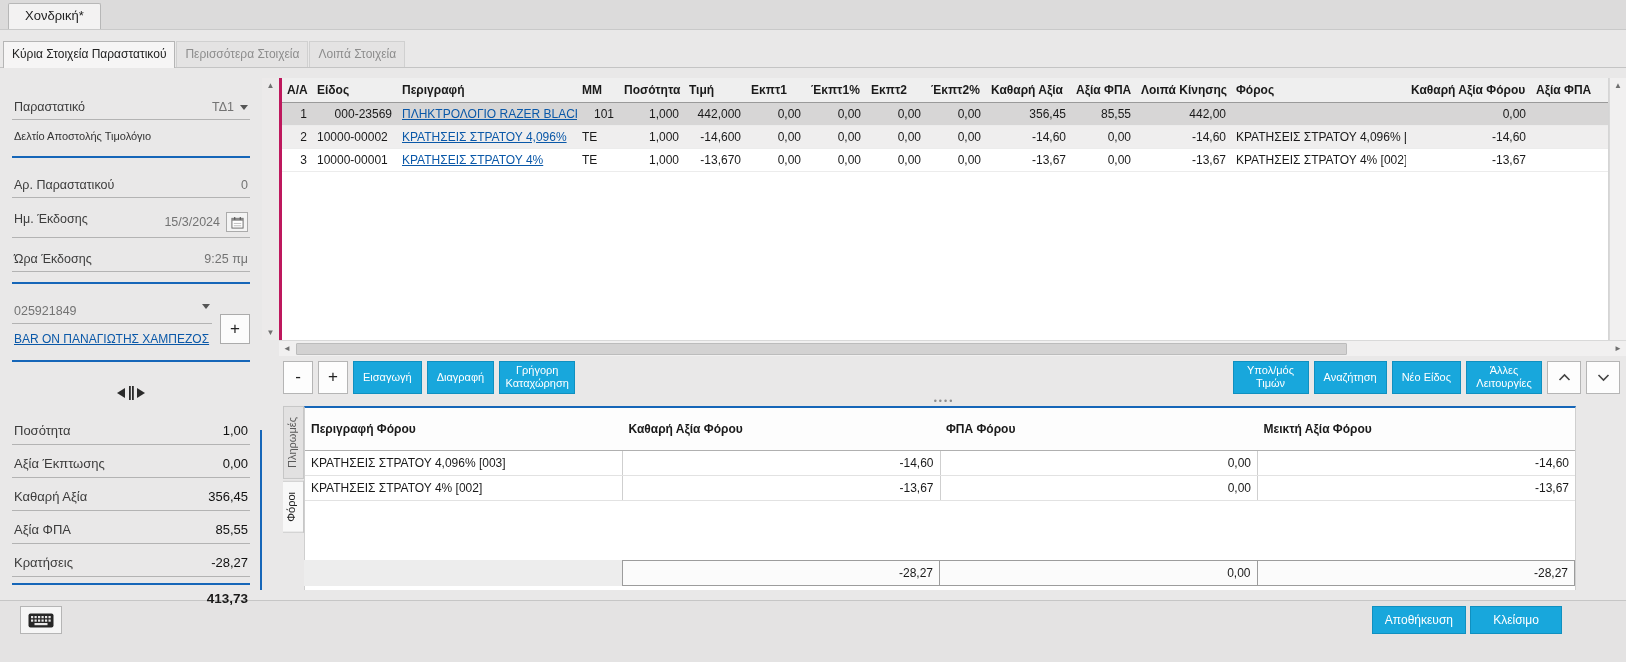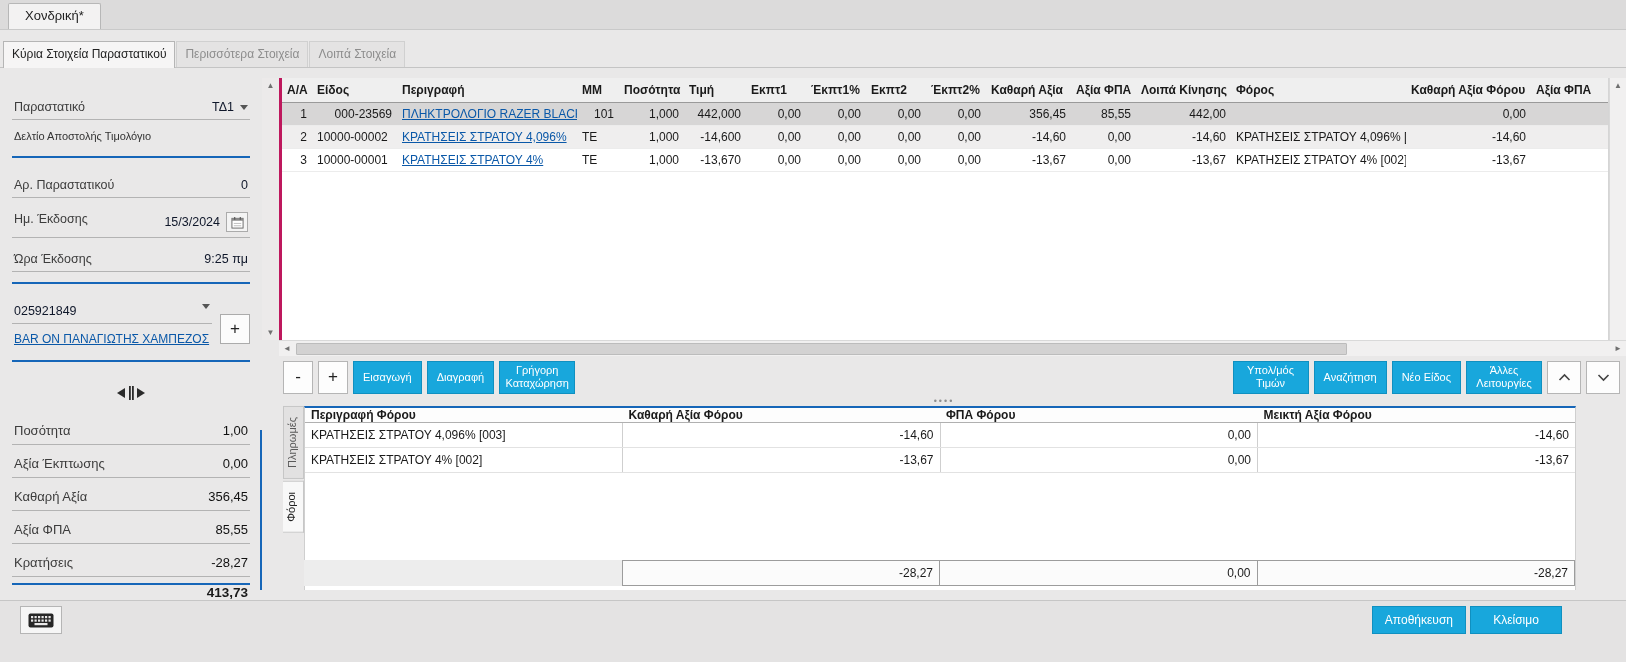--- a/index.html
+++ b/index.html
@@ -21,36 +21,36 @@
   .subtab { padding: 5px 8px 6px; font-size: 12px; color: #8d8d8d; background: #e4e3e3; border: 1px solid #d0d0d0; border-bottom: none; margin-right: 1px; }
   .subtab.active { background: #f6f5f5; color: #222; border-color: #b5b5b5; position: relative; top: 1px; padding-bottom: 7px; }
 
   
   .content { flex: 1; display: flex; min-height: 0; }
 
   
   .left-panel { width: 262px; background: #e9e8e8; padding: 18px 12px 0 12px; position: relative; }
   .field { display: flex; justify-content: space-between; align-items: flex-start; border-bottom: 1px solid #b3b3b3; padding: 4px 2px 5px 2px; margin-bottom: 10px; }
   .flabel { color: #3c3c3c; font-size: 12.5px; }
-  .fvalue { color: #0f172a; font-size: 12.5px; display: flex; align-items: center; gap: 6px; }
+  .fvalue { color: #737373; font-size: 12.5px; display: flex; align-items: center; gap: 6px; }
   .caret { width: 0; height: 0; border-left: 4px solid transparent; border-right: 4px solid transparent; border-top: 5px solid #555; display: inline-block; }
   .subnote { font-size: 11px; color: #333; padding: 0 2px 10px 2px; }
   .bluesep { height: 2px; background: #1666b8; margin: 4px 0 16px 0; }
   .row-with-btn { display: flex; align-items: flex-start; gap: 8px; }
   .row-with-btn .grow { flex: 1; }
   .sq-btn { width: 30px; height: 30px; background: #fbfbfb; border: 1px solid #ababab; display: flex; align-items: center; justify-content: center; cursor: pointer; font-size: 17px; color: #222; }
   .link { color: #0a58a8; text-decoration: underline; cursor: pointer; }
   .cp-link { display: block; padding: 2px 2px 6px 2px; font-size: 12px; }
   .cal-btn { width: 22px; height: 20px; border: 1px solid #ababab; background: #f4f4f4; display: flex; align-items: center; justify-content: center; cursor: pointer; }
   .splitter-handle { display: flex; justify-content: center; padding: 6px 0 10px 0; cursor: col-resize; }
   .totals { margin-top: 6px; }
   .trow { display: flex; justify-content: space-between; align-items: center; border-bottom: 1px solid #b3b3b3; padding: 5px 2px 6px 2px; margin-bottom: 6px; font-size: 13px; }
   .trow .tlabel { color: #3c3c3c; }
   .trow .tval { color: #111; }
-  .grand { border-top: 2px solid #1666b8; margin-top: 4px; padding: 0 2px; text-align: right; font-size: 13.5px; font-weight: bold; }
+  .grand { border-top: 2px solid #1666b8; margin-top: 4px; padding: 6px 2px; text-align: right; font-size: 13.5px; font-weight: bold; }
   .totals-vline { position: absolute; right: 0; top: 352px; bottom: 0; width: 2px; background: #1666b8; }
 
   
   .main { flex: 1; display: flex; flex-direction: column; min-width: 0; background: #e9e8e8; }
 
   .grid-block { flex: 1; display: flex; min-height: 0; }
   .side-strip { width: 17px; background: #eceaea; display: flex; flex-direction: column; justify-content: space-between; align-items: center; padding: 3px 0; font-size: 8px; color: #6f6f6f; }
   .grid { flex: 1; background: #fff; overflow: hidden; border-left: 3px solid #be185d; border-right: 1px solid #d5d5d5; }
   table.items { width: 100%; border-collapse: collapse; table-layout: fixed; }
   table.items th { background: #efefef; font-weight: bold; text-align: left; font-size: 12px; padding: 5px 5px; border-bottom: 1px solid #9a9a9a; white-space: nowrap; overflow: hidden; }
@@ -76,21 +76,21 @@
 
   .grip-dots { height: 8px; text-align: center; color: #8f8f8f; font-size: 9px; line-height: 6px; letter-spacing: 2px; }
 
   
   .bottom-panel { height: 184px; display: flex; padding-left: 21px; }
   .vtabs { width: 21px; display: flex; flex-direction: column; gap: 2px; }
   .vtab { writing-mode: vertical-rl; transform: rotate(180deg); background: #e2e1e1; border: 1px solid #c6c6c6; color: #5a5a5a; font-size: 11px; padding: 10px 2px; text-align: center; cursor: pointer; }
   .vtab.active { background: #f8f8f8; color: #222; border-right: none; }
   .tax-area { flex: 1; margin-right: 50px; background: #fff; border-top: 2px solid #1666b8; border-left: 1px solid #cfcfcf; border-right: 1px solid #cfcfcf; display: flex; flex-direction: column; }
   table.tax { width: 100%; border-collapse: collapse; table-layout: fixed; }
-  table.tax th { font-weight: bold; text-align: left; font-size: 12px; padding: 0 6px; border-bottom: 1px solid #b0b0b0; background: #fdfdfd; }
+  table.tax th { font-weight: bold; text-align: left; font-size: 12px; padding: 14px 6px; border-bottom: 1px solid #b0b0b0; background: #fdfdfd; }
   table.tax td { font-size: 12px; padding: 5px 6px; border-bottom: 1px solid #e2e2e2; white-space: nowrap; overflow: hidden; }
   table.tax td.boxed { border-left: 1px solid #cfcfcf; }
   .tax-fill { flex: 1; background: #fff; }
   .tax-foot { display: grid; grid-template-columns: 25% 25% 25% 25%; padding-bottom: 4px; }
   .tax-foot .fcell { border: 1px solid #9c9c9c; background: #fbfbfb; text-align: right; padding: 5px 6px; font-size: 12px; margin-left: -1px; }
   .tax-foot .fempty { background: #ededed; border: none; }
 
   
   .footerbar { height: 62px; background: #e4e3e3; border-top: 1px solid #c6c6c6; display: flex; align-items: flex-start; padding: 5px 0 0 20px; }
   .kb-btn { width: 42px; height: 28px; background: #f6f6f6; border: 1px solid #b5b5b5; display: flex; align-items: center; justify-content: center; cursor: pointer; }

